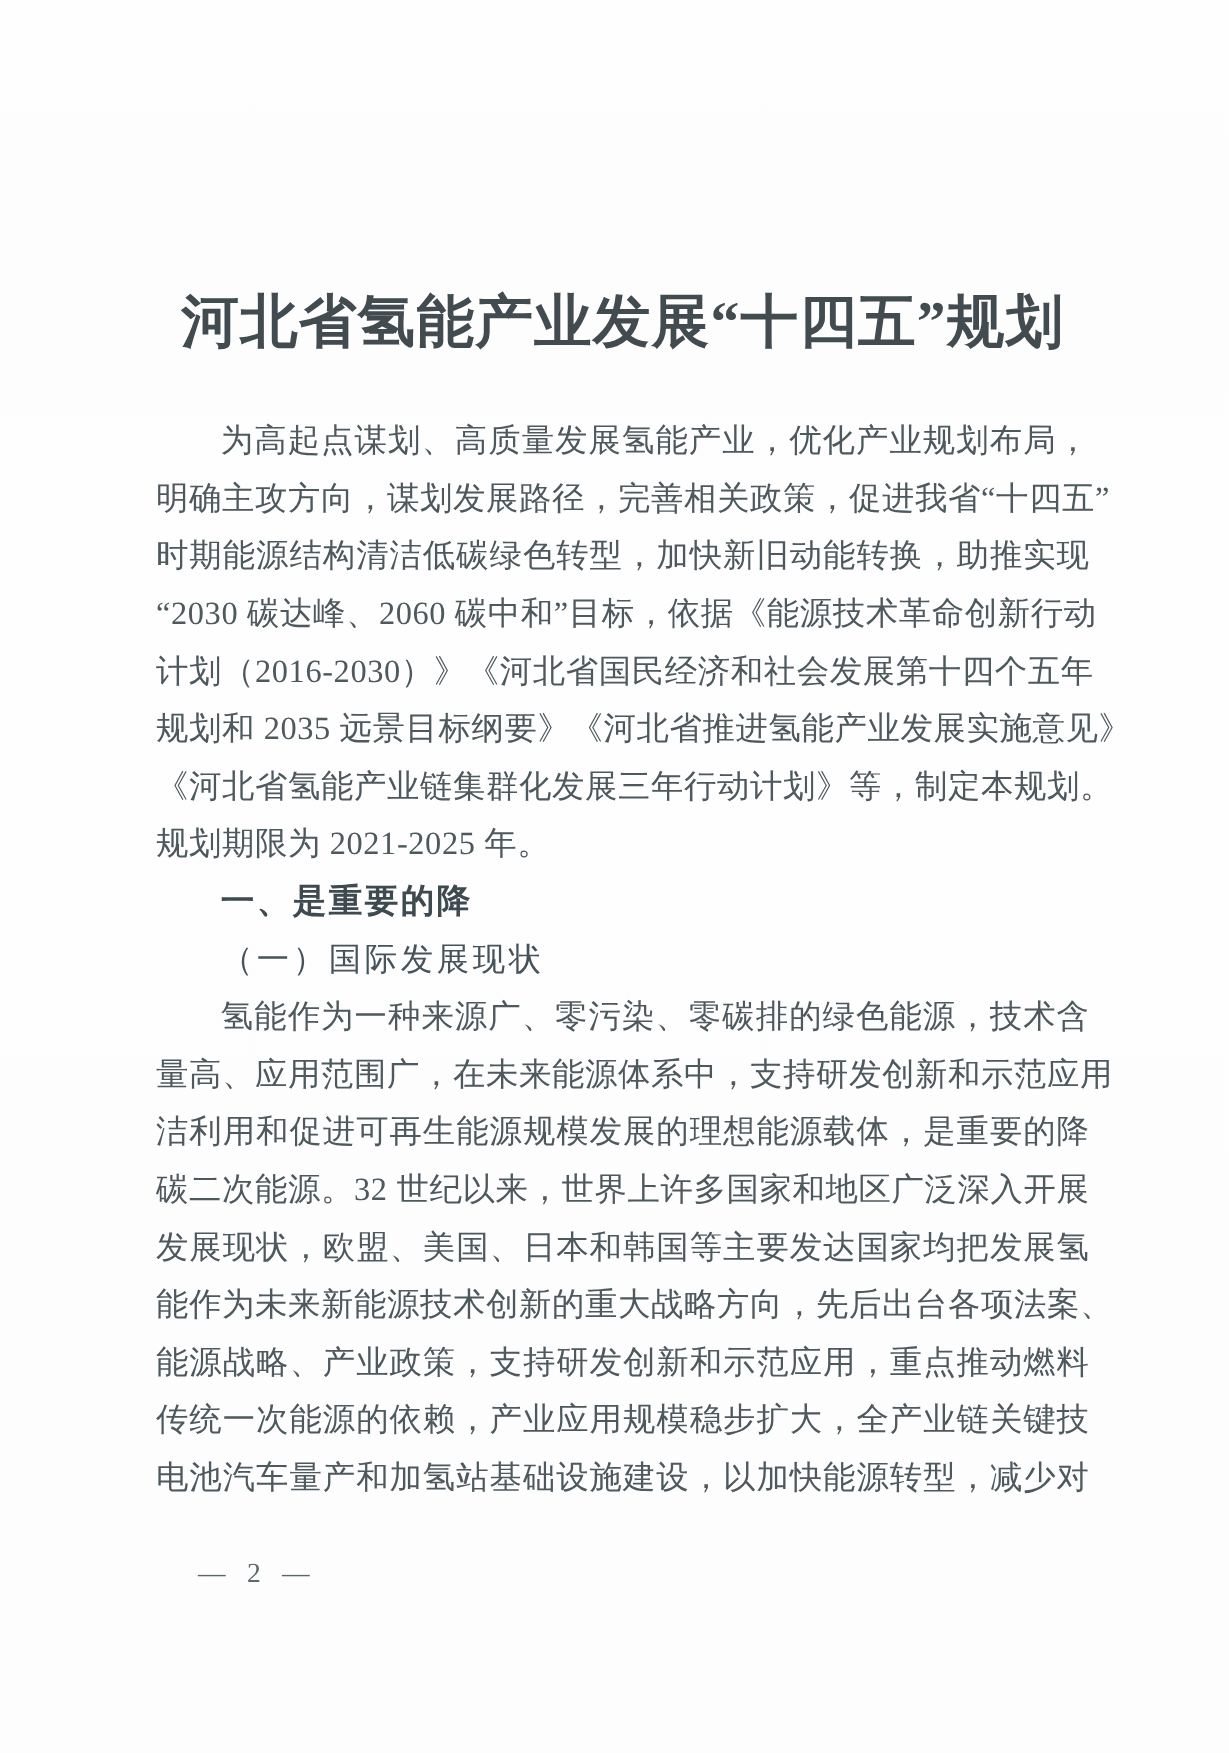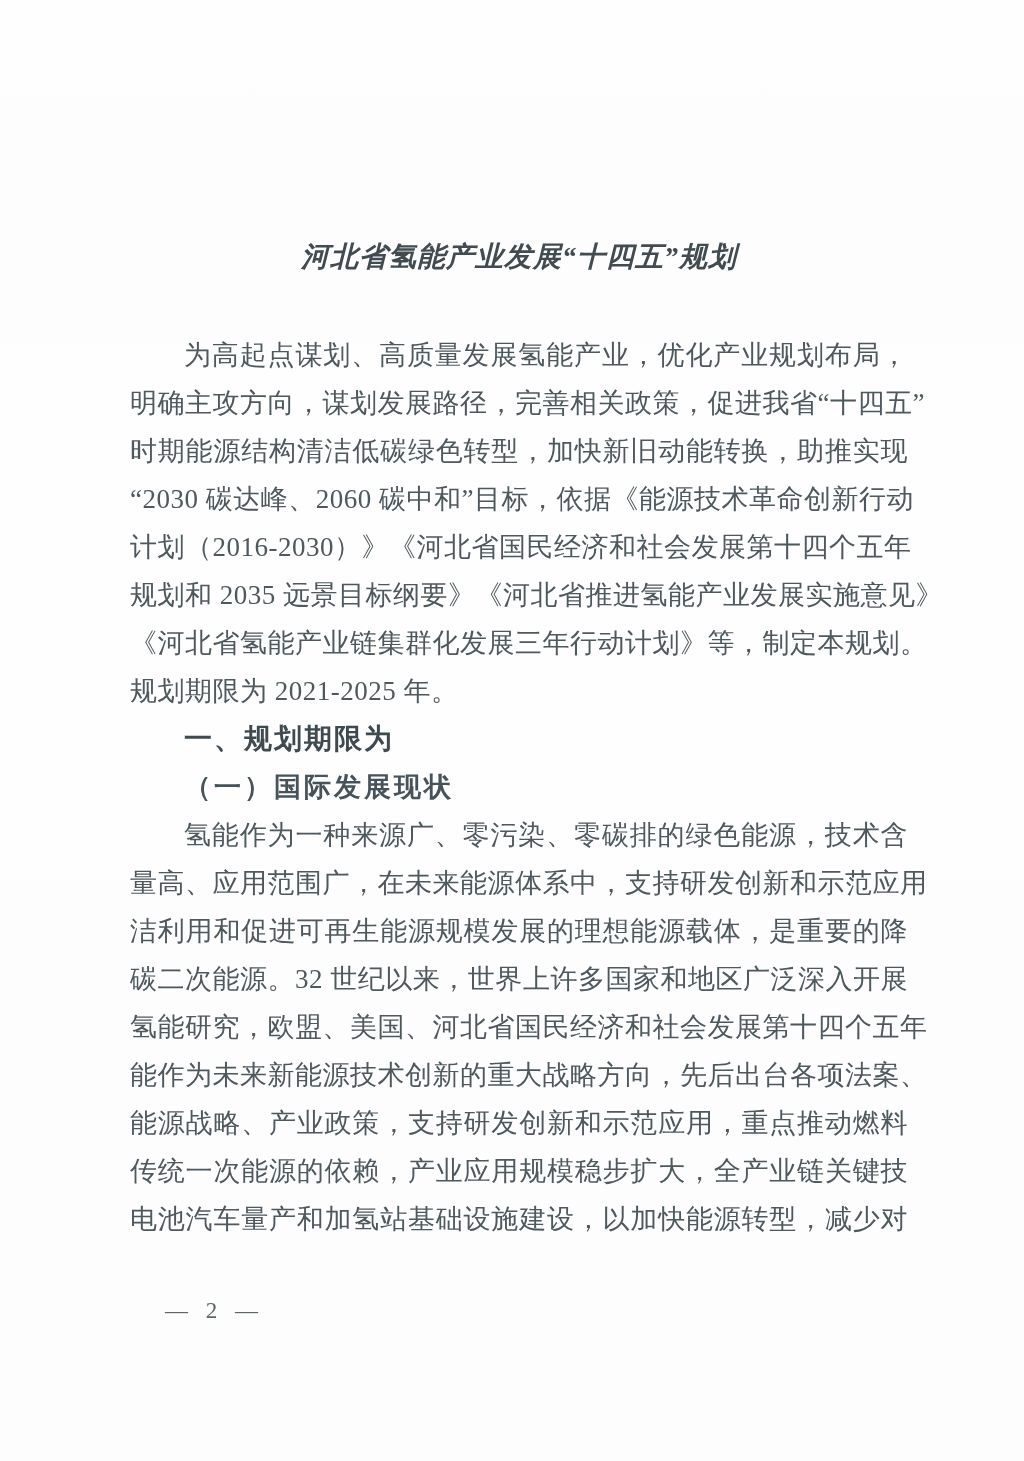--- a/index.html
+++ b/index.html
@@ -19,32 +19,31 @@
     height: 1461px;
     background: linear-gradient(180deg, #fefefe 0%, #fdfdfd 15%, #fefefe 30%, #fdfdfe 100%);
   }
   .content {
     position: absolute;
     left: 130px;
     top: 226px;
     width: 778px;
   }
   .doc-title {
-    margin: 0;
+    margin: 12px;
     padding: 0;
     height: 62px;
     line-height: 62px;
     text-align: center;
     font-family: "Liberation Serif", "DejaVu Serif", serif;
     font-weight: 700;
-    font-size: 28px;
+    font-size: 48px;
     letter-spacing: 1px;
     color: #414b50;
     white-space: nowrap;
-    font-style: italic;
   }
   .para {
     margin: 0;
     padding: 0;
   }
   .para.first {
     margin-top: 43px;
     font-family: Liberation Serif, serif;
   }
   .line {
@@ -67,21 +66,21 @@
   .line.heading {
     font-family: "Liberation Sans", "DejaVu Sans", sans-serif;
     font-weight: 700;
     font-size: 28px;
     color: #3e4a4f;
     letter-spacing: 2px;
     text-align: left;
     text-align-last: left;
   }
   .line.subheading {
-    font-weight: 700;
+    font-weight: 400;
     font-size: 27px;
     color: #47535a;
     letter-spacing: 3px;
     text-align: left;
     text-align-last: left;
   }
   .page-footer {
     position: absolute;
     left: 165px;
     top: 1295px;
@@ -105,29 +104,29 @@
       <div class="line indent">为高起点谋划、高质量发展氢能产业，优化产业规划布局，</div>
       <div class="line">明确主攻方向，谋划发展路径，完善相关政策，促进我省“十四五”</div>
       <div class="line">时期能源结构清洁低碳绿色转型，加快新旧动能转换，助推实现</div>
       <div class="line">“2030 碳达峰、2060 碳中和”目标，依据《能源技术革命创新行动</div>
       <div class="line">计划（2016-2030）》《河北省国民经济和社会发展第十四个五年</div>
       <div class="line">规划和 2035 远景目标纲要》《河北省推进氢能产业发展实施意见》</div>
       <div class="line">《河北省氢能产业链集群化发展三年行动计划》等，制定本规划。</div>
       <div class="line endline">规划期限为 2021-2025 年。</div>
     </div>
 
-    <div class="line heading indent">一、规划期限为</div>
+    <div class="line heading indent">一、是重要的降</div>
     <div class="line subheading indent">（一）国际发展现状</div>
 
     <div class="para">
       <div class="line indent">氢能作为一种来源广、零污染、零碳排的绿色能源，技术含</div>
       <div class="line">量高、应用范围广，在未来能源体系中，支持研发创新和示范应用</div>
       <div class="line">洁利用和促进可再生能源规模发展的理想能源载体，是重要的降</div>
       <div class="line">碳二次能源。32 世纪以来，世界上许多国家和地区广泛深入开展</div>
-      <div class="line">氢能研究，欧盟、美国、河北省国民经济和社会发展第十四个五年</div>
+      <div class="line">发展现状，欧盟、美国、日本和韩国等主要发达国家均把发展氢</div>
       <div class="line">能作为未来新能源技术创新的重大战略方向，先后出台各项法案、</div>
       <div class="line">能源战略、产业政策，支持研发创新和示范应用，重点推动燃料</div>
       <div class="line">传统一次能源的依赖，产业应用规模稳步扩大，全产业链关键技</div>
       <div class="line">电池汽车量产和加氢站基础设施建设，以加快能源转型，减少对</div>
     </div>
 
   </div>
 
   <div class="page-footer">— 2 —</div>
 </div>

